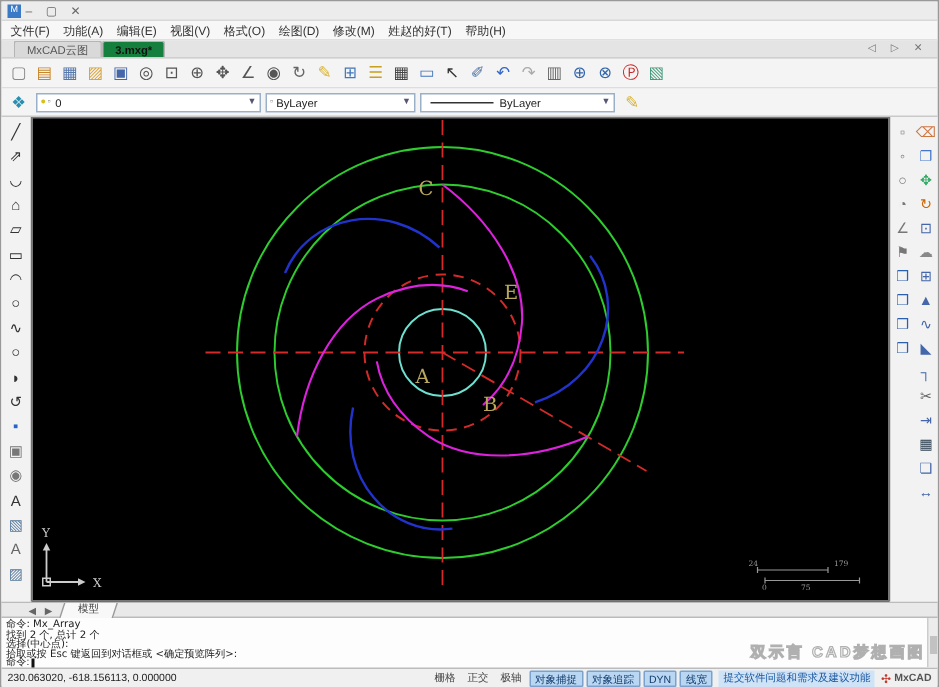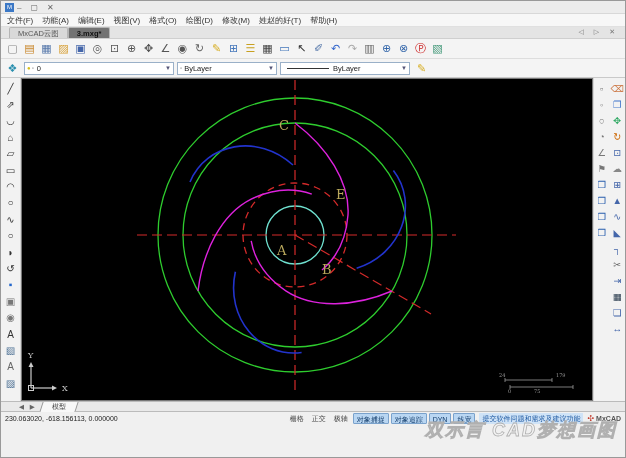--- a/index.html
+++ b/index.html
@@ -13,21 +13,21 @@
   .win-btns { display:flex; gap:9px; color:#666; font-size:8px; padding-right:4px; }
   .win-btns span { cursor:default; }
 
   
   .menubar { height:13px; background:#f7f7f7; display:flex; align-items:center; padding-left:6px; border-bottom:1px solid #e0e0e0; }
   .menu-item { font-size:8px; color:#333; margin-right:9px; white-space:nowrap; }
 
   
   .tabbar { height:12px; background:#e4e4e4; display:flex; align-items:flex-end; padding-left:8px; border-bottom:1px solid #cfcfcf; position:relative; }
   .doc-tab { font-size:7.5px; padding:1px 8px 0 8px; height:11px; border:1px solid #b5b5b5; border-bottom:none; border-radius:2px 2px 0 0; background:#d9d9d9; color:#555; white-space:nowrap; }
-  .doc-tab.active { background:#737373; color:#111; font-weight:bold; }
+  .doc-tab.active { background:#15803d; color:#111; font-weight:bold; }
   .tab-ctrls { position:absolute; right:6px; top:1px; font-size:7px; color:#777; letter-spacing:4px; }
 
   
   .toolbar1 { height:20px; background:#f4f4f4; display:flex; align-items:center; padding-left:3px; border-bottom:1px solid #ddd; }
   .toolbar2 { height:19px; background:#f4f4f4; display:flex; align-items:center; padding-left:3px; border-bottom:1px solid #c9c9c9; gap:3px; }
   .tb-icon { width:17px; height:16px; display:inline-flex; align-items:center; justify-content:center; font-size:11px; border-radius:2px; cursor:default; }
   .combo { height:13px; background:#fff; border:1px solid #9ab0c8; display:flex; align-items:center; font-size:7.5px; color:#222; padding:0 2px; position:relative; }
   .combo .arrow { margin-left:auto; font-size:6px; color:#557; padding-left:3px; }
   .combo .mini { font-size:6px; margin-right:2px; }
   .lt-line { display:inline-block; width:42px; border-top:1px solid #333; margin:0 4px; }
@@ -61,22 +61,22 @@
   
   .statusbar { height:13px; background:#f0f0f0; display:flex; align-items:center; font-size:7px; color:#333; padding:0 4px; gap:4px; }
   .coords { white-space:nowrap; margin-right:auto; color:#222; }
   .toggle { padding:0 3px; height:11px; line-height:11px; color:#444; white-space:nowrap; }
   .toggle.on { background:#b9d6f2; border:1px solid #7aa2cc; color:#123c6b; border-radius:1px; }
   .status-link { background:#cfe3f7; color:#1a56a0; padding:0 3px; height:11px; line-height:11px; white-space:nowrap; }
   .brand { display:flex; align-items:center; gap:2px; font-weight:bold; color:#555; }
   .brand .logo { color:#c0392b; font-size:8px; }
 
   
-  .watermark { position:absolute; right:8px; bottom:15px; font-size:18px; letter-spacing:2px; font-weight:bold;
-               color:rgba(255,255,255,0.15); -webkit-text-stroke:0.8px #b0b0b0; pointer-events:none; white-space:nowrap;font-style:italic; }
+  .watermark { position:absolute; right:8px; bottom:15px; font-size:10px; letter-spacing:2px; font-weight:bold;
+               color:rgba(255,255,255,0.15); -webkit-text-stroke:0.8px #b0b0b0; pointer-events:none; white-space:nowrap; }
 </style>
 </head>
 <body>
 
 <div id="app">
 
   <div class="titlebar">
     <span class="app-ico">M</span>
     <span class="win-btns">
       <span>–</span>
@@ -252,20 +252,35 @@
           <span class="tb-icon" style="color: rgb(68, 102, 170);">↔</span>
         </div>
     </div>
   </div>
 
   <div class="modelbar">
     <span class="nav">◀ ▶</span>
     <span class="model-tab"><span>模型</span></span>
   </div>
 
+  <div class="cmdwin">
+    <div>
+        <div class="cmd-line">命令: Mx_Array</div>
+        <div class="cmd-line">找到 2 个, 总计 2 个</div>
+        <div class="cmd-line">选择(中心点):</div>
+        <div class="cmd-line">拾取或按 Esc 键返回到对话框或 &lt;确定预览阵列&gt;:</div>
+      </div>
+    <div class="cmd-prompt">
+      <span>命令:</span>
+      <span class="caret"></span>
+    </div>
+    <div class="cmd-scroll">
+        <span class="thumb"></span>
+      </div>
+  </div>
 
   <div class="statusbar">
     <span class="coords">230.063020, -618.156113, 0.000000</span>
     <span style="display:flex;gap:2px;align-items:center">
         <span class="toggle">栅格</span>
         <span class="toggle">正交</span>
         <span class="toggle">极轴</span>
         <span class="toggle on">对象捕捉</span>
         <span class="toggle on">对象追踪</span>
         <span class="toggle on">DYN</span>

